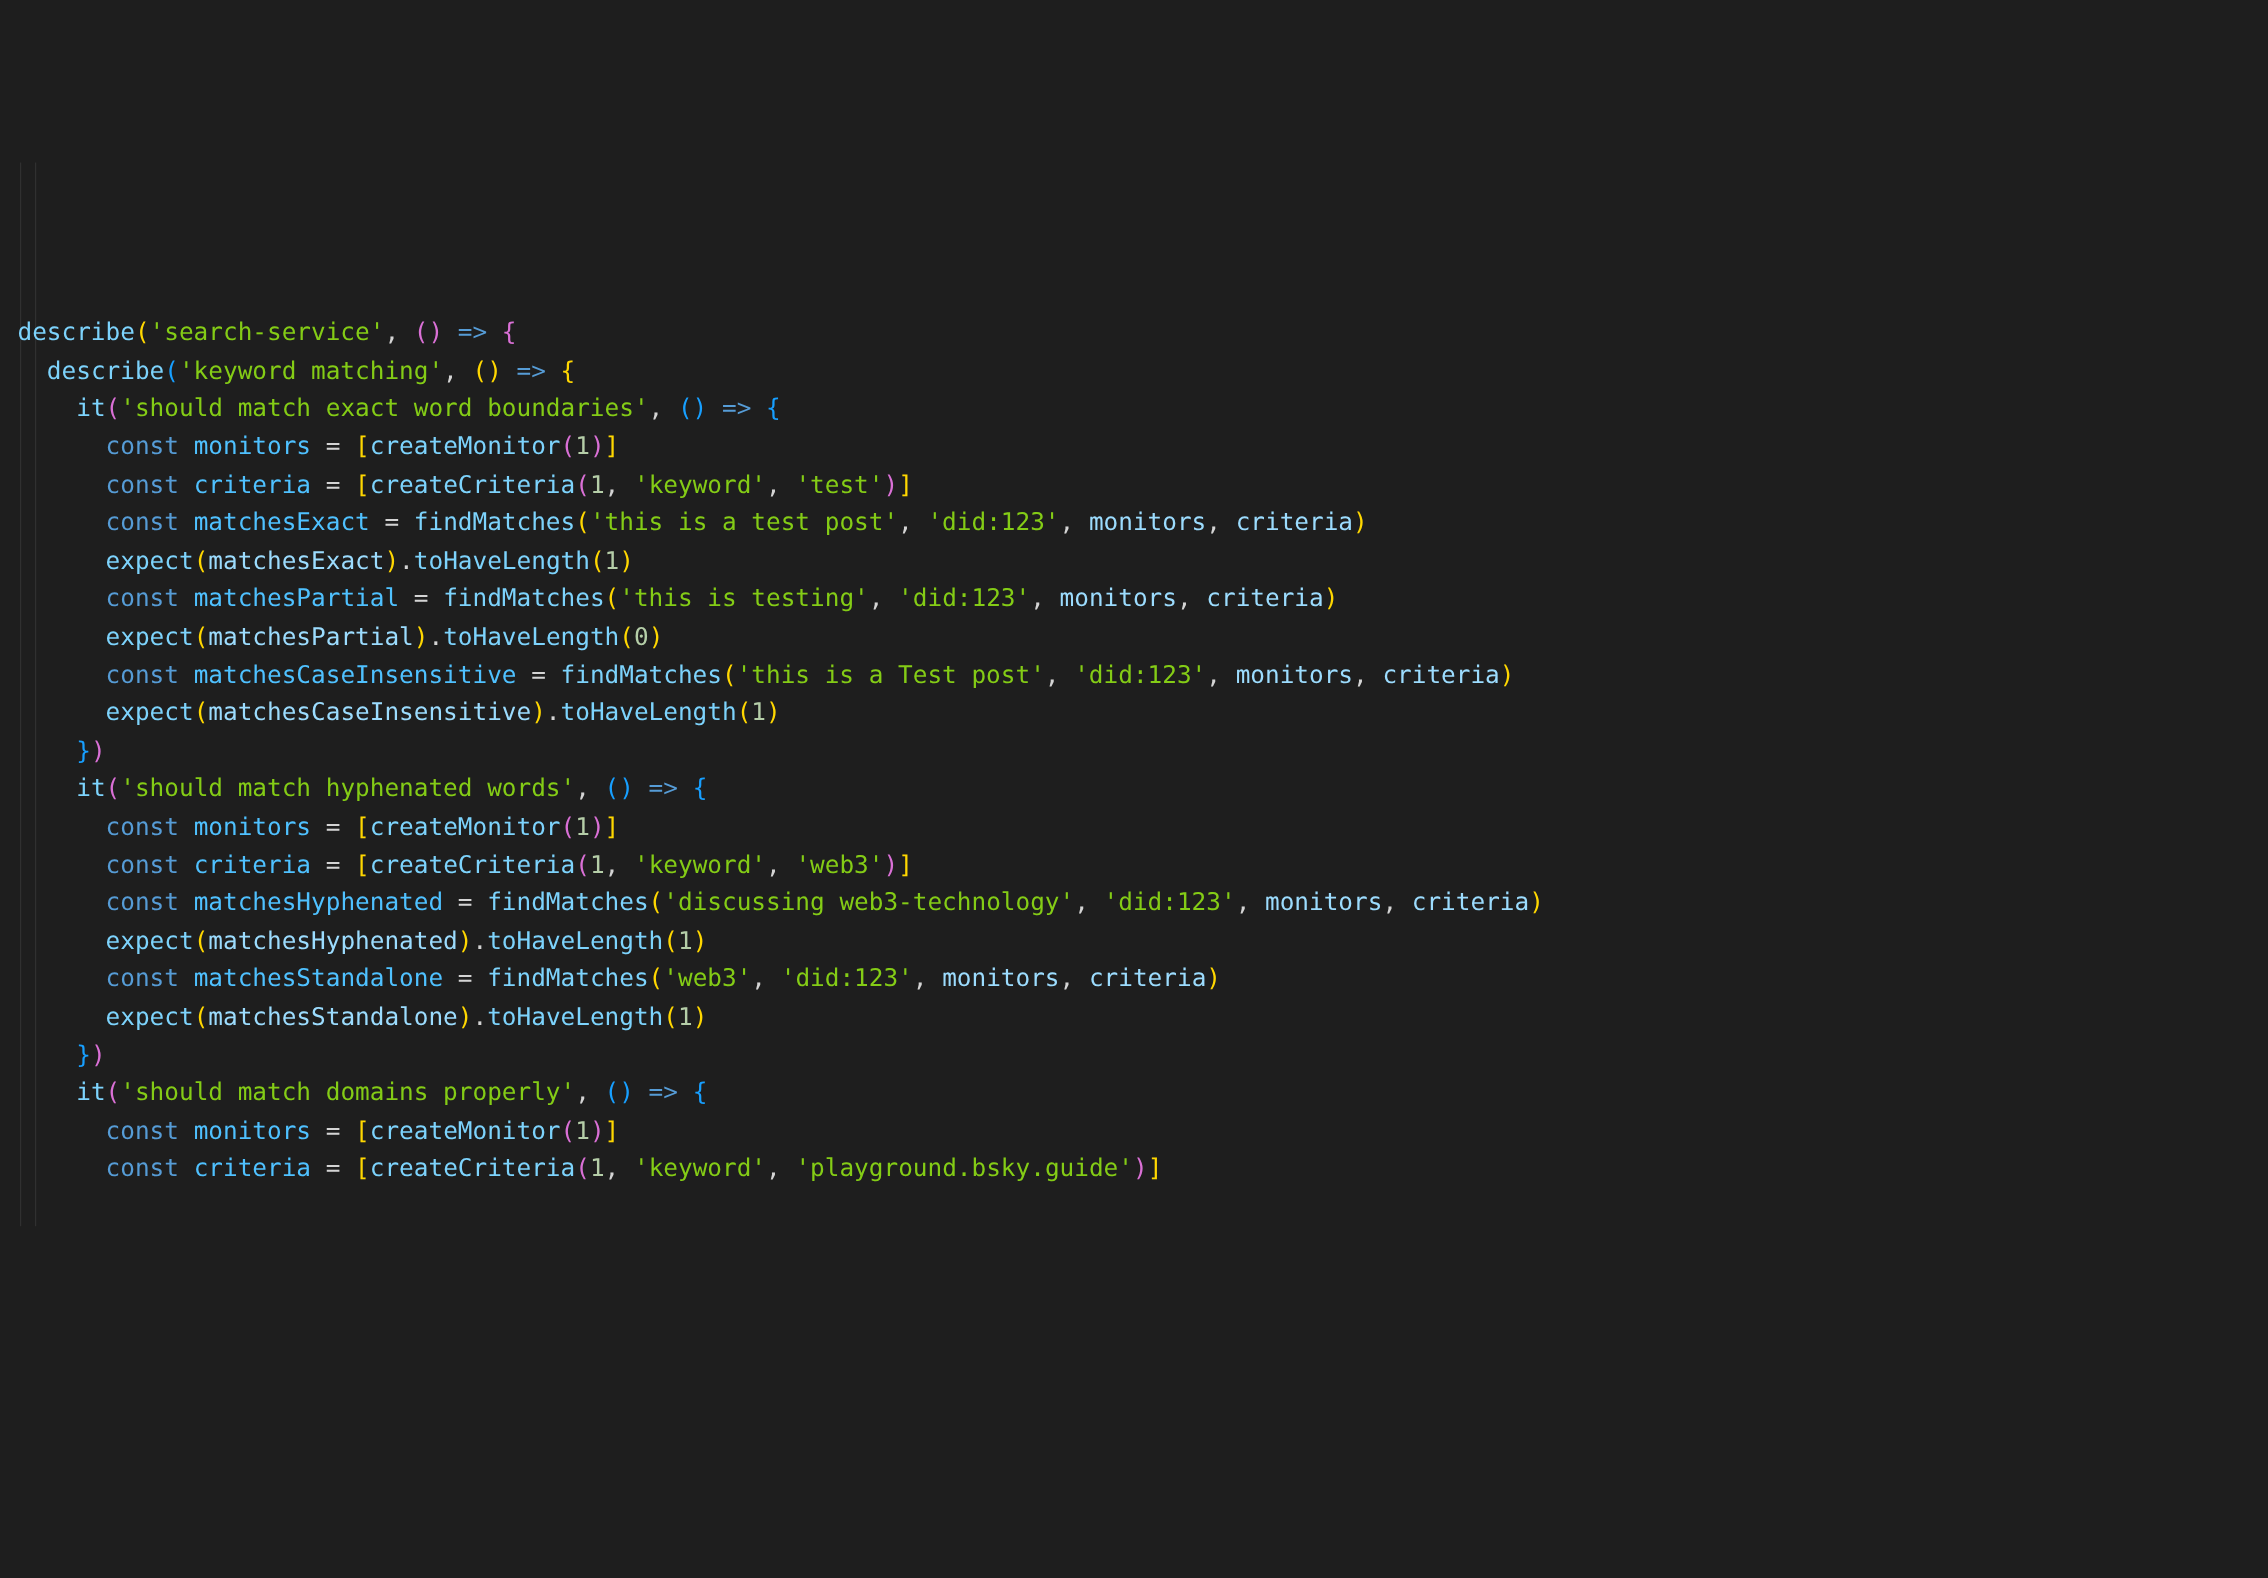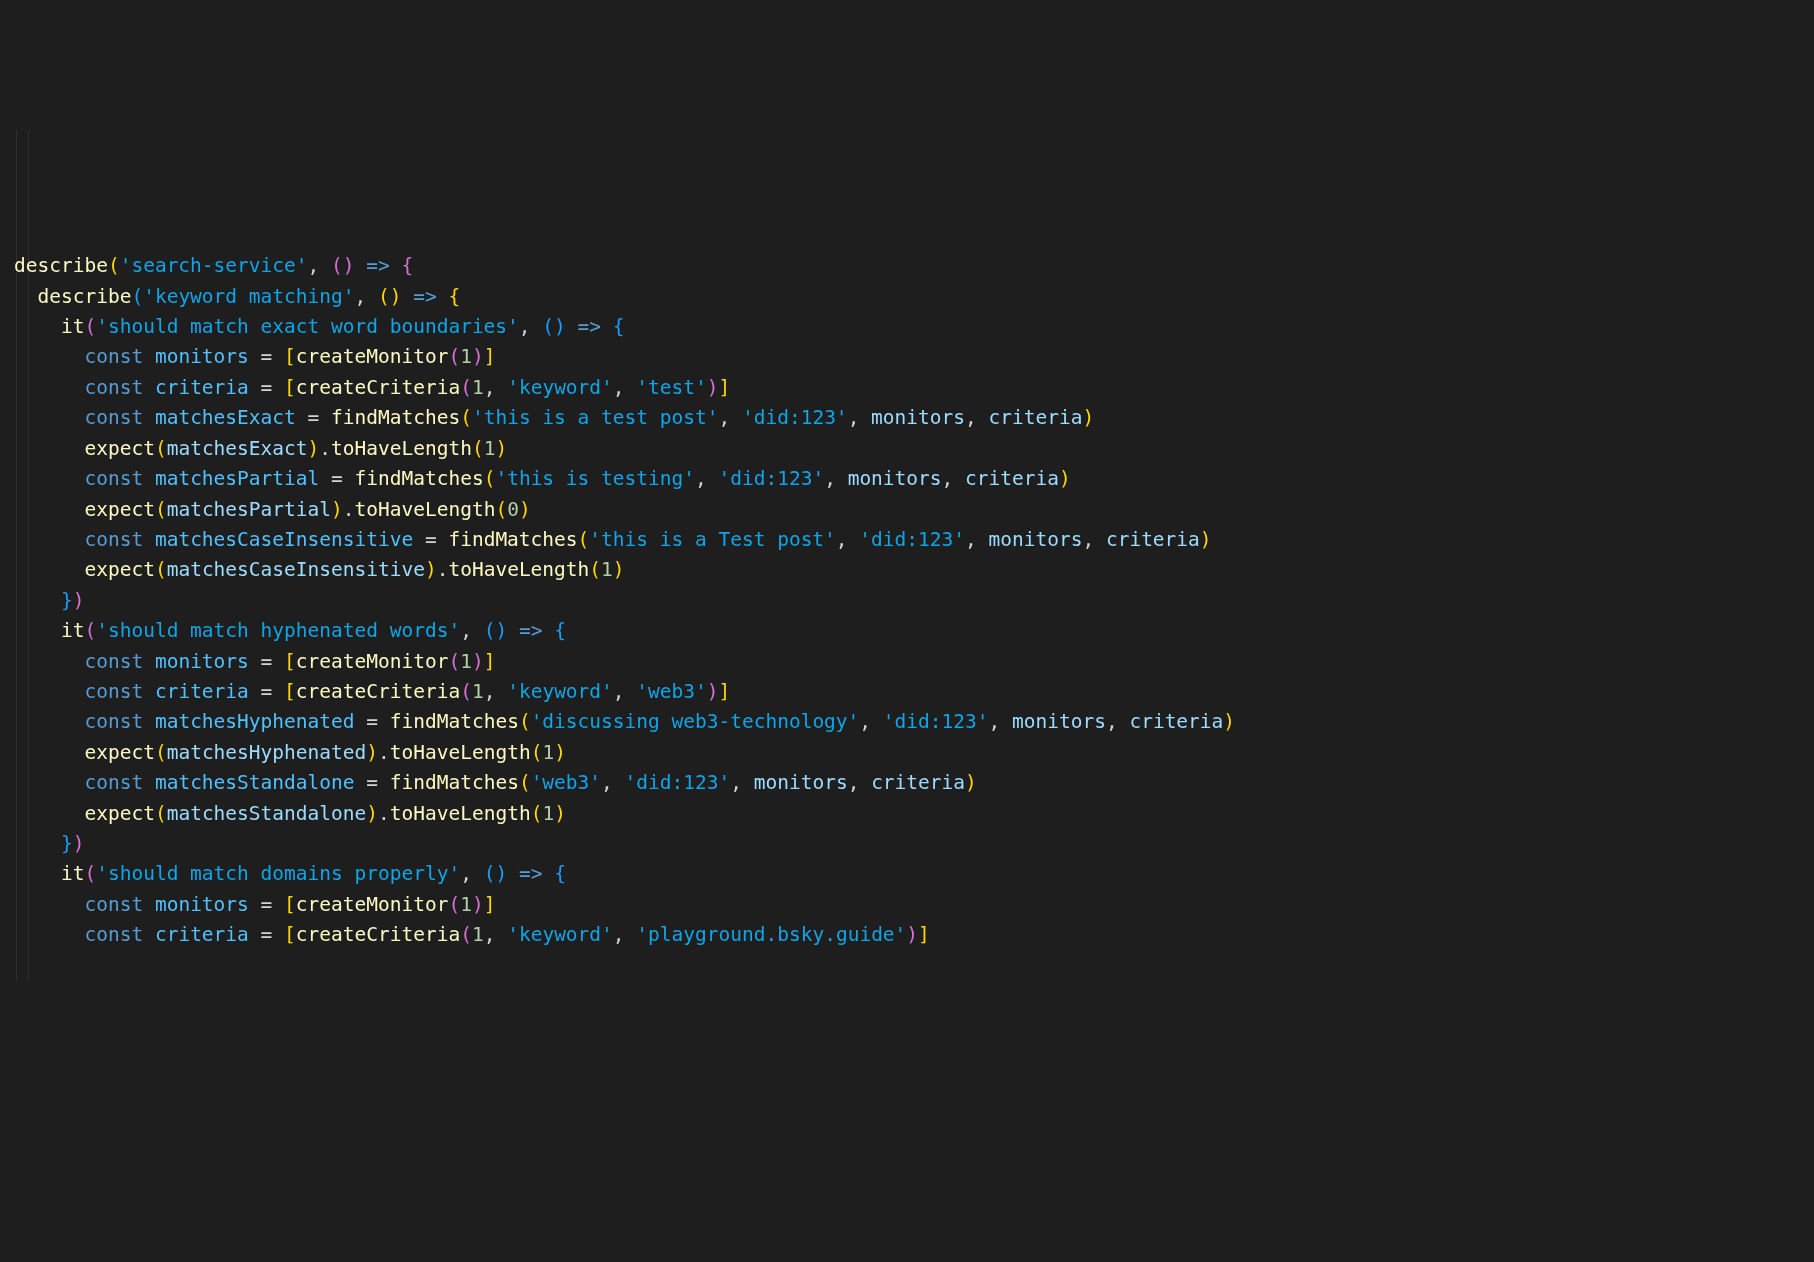--- a/index.html
+++ b/index.html
@@ -20,22 +20,22 @@
     position: absolute;
     top: 0;
     bottom: 0;
     width: 1px;
     background: #404040;
     opacity: 0.55;
   }
   .g1 { left: 2px; }
   .g2 { left: 14px; }
   .code { position: relative; }
-  .fn { color: #fef9c3; }
-  .str { color: #0ea5e9; }
+  .fn { color: #7dd3fc; }
+  .str { color: #84cc16; }
   .kw { color: #569cd6; }
   .paren1 { color: #ffd700; }
   .paren2 { color: #da70d6; }
   .paren3 { color: #179fff; }
   .num { color: #b5cea8; }
   .var { color: #9cdcfe; }
   .const { color: #4fc1ff; }
   .op { color: #d4d4d4; }
 </style>
 </head>

